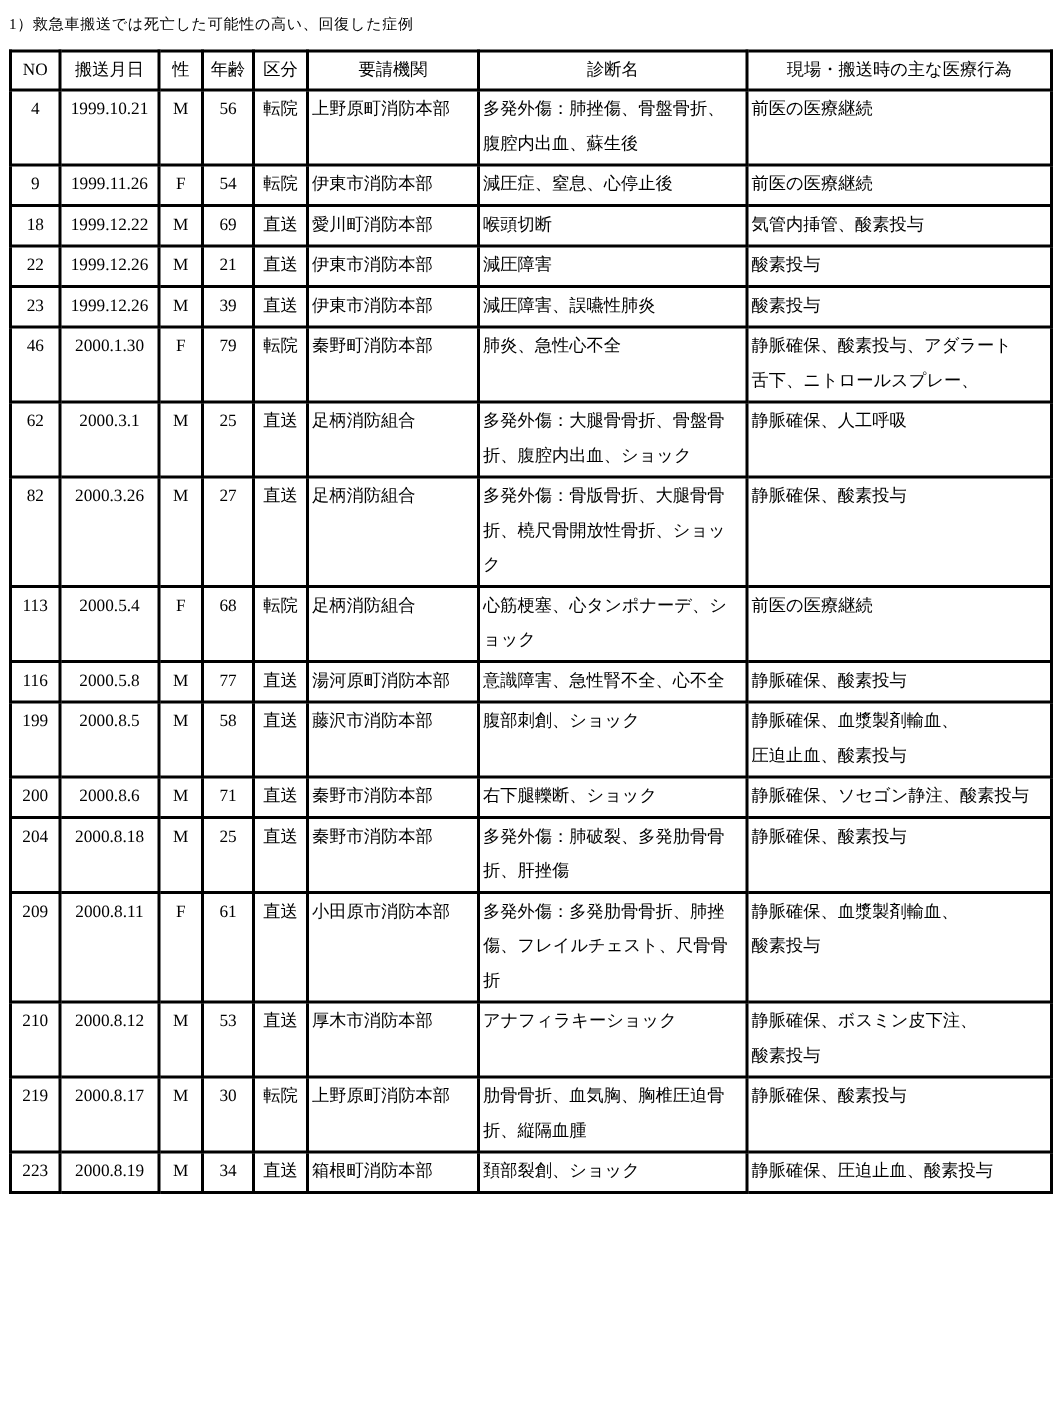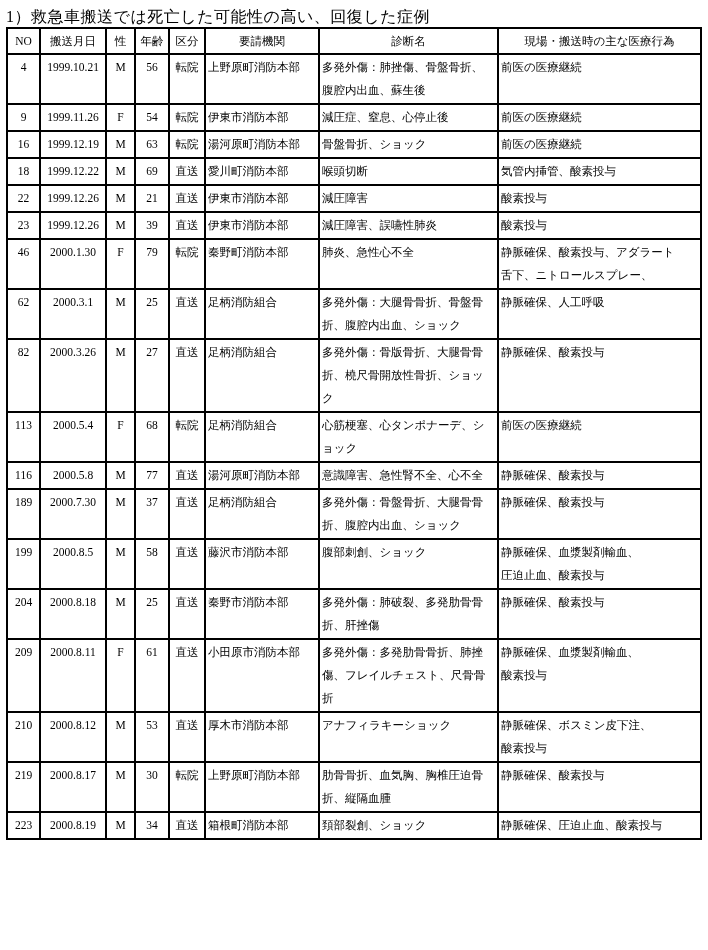--- a/index.html
+++ b/index.html
@@ -8,23 +8,23 @@
     background: #ffffff;
     width: 708px;
   }
   body {
     font-family: "Liberation Serif", "DejaVu Serif", serif;
     color: #000000;
     height: 950px;
     overflow: hidden;
   }
   .page-title {
-    font-size: 16px;
+    font-size: 10px;
     line-height: 18px;
-    padding: 8px 0 1px 6px;
+    padding: 8px 0 7px 6px;
     letter-spacing: 0.5px;
   }
   table.cases {
     border-collapse: collapse;
     table-layout: fixed;
     margin-left: 6px;
     width: 694px;
     background: #ffffff;
   }
   table.cases th,
@@ -95,30 +95,20 @@
         <td class="center">9</td>
         <td class="center">1999.11.26</td>
         <td class="center">F</td>
         <td class="center">54</td>
         <td class="center">転院</td>
         <td class="left">伊東市消防本部</td>
         <td class="left">減圧症、窒息、心停止後</td>
         <td class="left">前医の医療継続</td>
       </tr>
       <tr>
-        <td class="center">16</td>
-        <td class="center">1999.12.19</td>
-        <td class="center">M</td>
-        <td class="center">63</td>
-        <td class="center">転院</td>
-        <td class="left">湯河原町消防本部</td>
-        <td class="left">骨盤骨折、ショック</td>
-        <td class="left">前医の医療継続</td>
-      </tr>
-      <tr>
         <td class="center">18</td>
         <td class="center">1999.12.22</td>
         <td class="center">M</td>
         <td class="center">69</td>
         <td class="center">直送</td>
         <td class="left">愛川町消防本部</td>
         <td class="left">喉頭切断</td>
         <td class="left">気管内挿管、酸素投与</td>
       </tr>
       <tr>
@@ -190,40 +180,39 @@
         <td class="center">116</td>
         <td class="center">2000.5.8</td>
         <td class="center">M</td>
         <td class="center">77</td>
         <td class="center">直送</td>
         <td class="left">湯河原町消防本部</td>
         <td class="left">意識障害、急性腎不全、心不全</td>
         <td class="left">静脈確保、酸素投与</td>
       </tr>
       <tr>
-        <td class="center">189</td>
-        <td class="center">2000.7.30</td>
-        <td class="center">M</td>
-        <td class="center">37</td>
-        <td class="center">直送</td>
-        <td class="left">足柄消防組合</td>
-        <td class="left">多発外傷：骨盤骨折、大腿骨骨
-折、腹腔内出血、ショック</td>
-        <td class="left">静脈確保、酸素投与</td>
-      </tr>
-      <tr>
         <td class="center">199</td>
         <td class="center">2000.8.5</td>
         <td class="center">M</td>
         <td class="center">58</td>
         <td class="center">直送</td>
         <td class="left">藤沢市消防本部</td>
         <td class="left">腹部刺創、ショック</td>
         <td class="left">静脈確保、血漿製剤輸血、
 圧迫止血、酸素投与</td>
+      </tr>
+      <tr>
+        <td class="center">200</td>
+        <td class="center">2000.8.6</td>
+        <td class="center">M</td>
+        <td class="center">71</td>
+        <td class="center">直送</td>
+        <td class="left">秦野市消防本部</td>
+        <td class="left">右下腿轢断、ショック</td>
+        <td class="left">静脈確保、ソセゴン静注、酸素投与</td>
       </tr>
       <tr>
         <td class="center">204</td>
         <td class="center">2000.8.18</td>
         <td class="center">M</td>
         <td class="center">25</td>
         <td class="center">直送</td>
         <td class="left">秦野市消防本部</td>
         <td class="left">多発外傷：肺破裂、多発肋骨骨
 折、肝挫傷</td>

